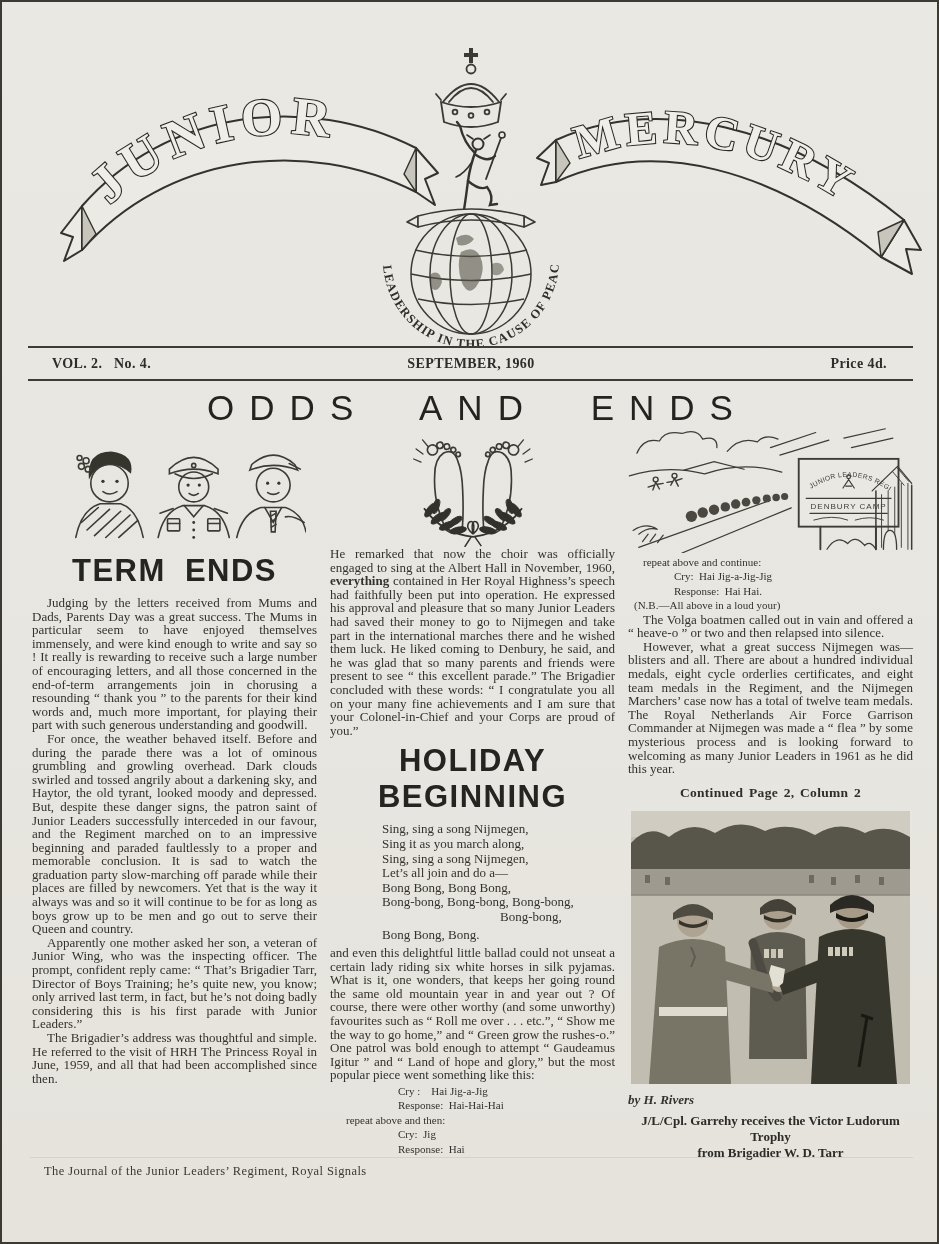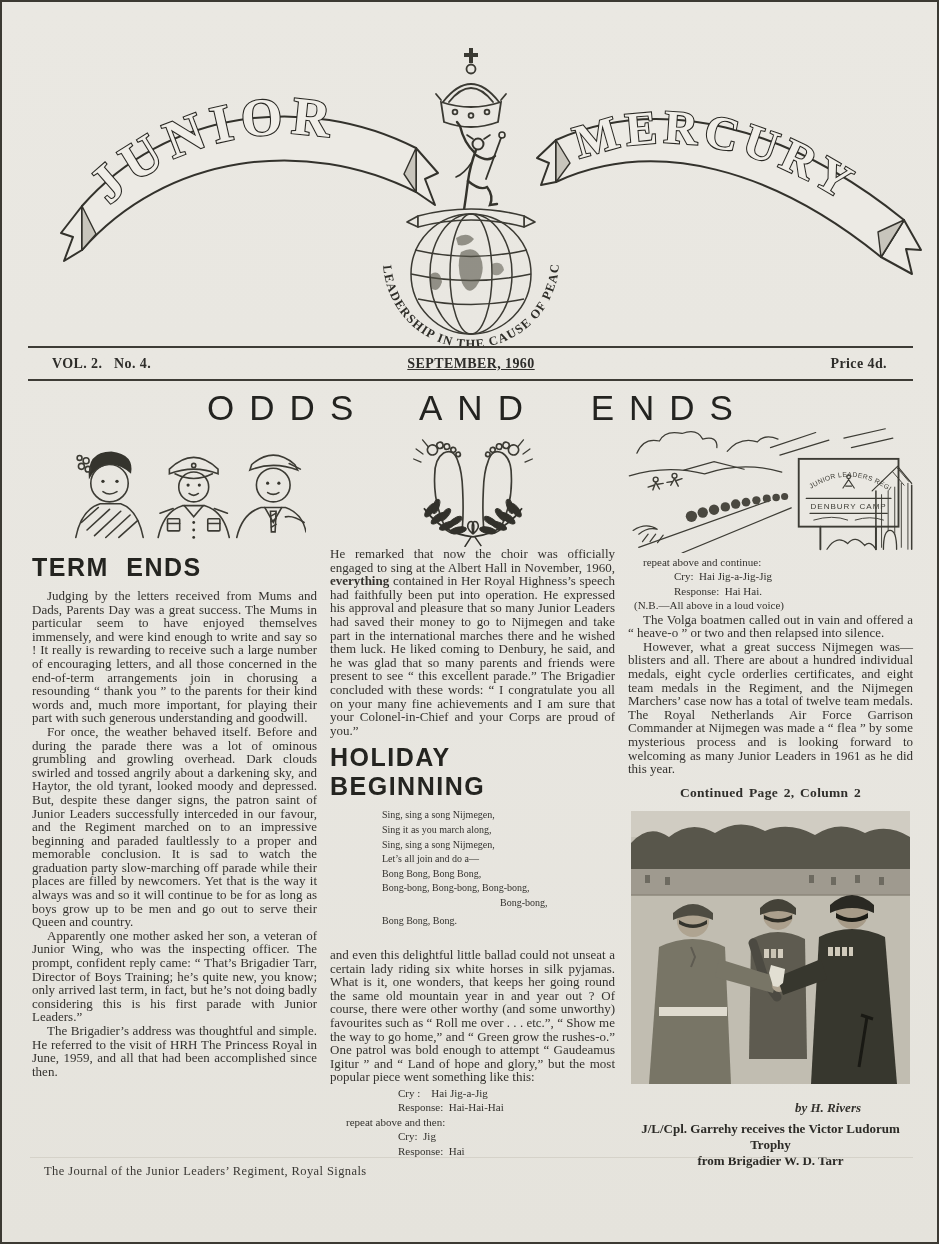--- a/index.html
+++ b/index.html
@@ -14,55 +14,55 @@
   .sv-junior{left:52px;top:52px;}
   .sv-emblem{left:362px;top:40px;}
   .sv-mercury{left:532px;top:58px;}
   
   .dateline{
     position:absolute;top:344px;left:26px;width:885px;height:31px;
     border-top:2px solid #3e3c36;border-bottom:2px solid #3e3c36;
     display:flex;align-items:center;font-weight:700;font-size:14px;letter-spacing:.4px;
   }
   .dateline .vol{padding-left:24px;white-space:pre;}
-  .dateline .date{position:absolute;left:1px;right:0;text-align:center;text-decoration:underline;}
+  .dateline .date{position:absolute;left:1px;right:0;text-align:center;}
   .dateline .price{margin-left:auto;padding-right:26px;}
   
   .headline{
     position:absolute;top:378px;left:0;width:100%;text-align:center;margin:8px;
     font-family:"Liberation Sans","DejaVu Sans",sans-serif;font-weight:400;
     font-size:35px;letter-spacing:15px;word-spacing:28px;color:#232320;
   }
   
   .columns{position:absolute;top:421px;left:30px;width:881px;display:flex;gap:13px;}
   .col{flex:1 1 0;min-width:0;}
   .illus{height:124px;display:flex;justify-content:center;align-items:flex-end;overflow:visible;}
   .col h2{
     font-family:"Liberation Sans","DejaVu Sans",sans-serif;font-weight:700;color:#242420;
-    font-size:25px;letter-spacing:1.5px;word-spacing:9px;margin:6px 0 7px;
+    font-size:31px;letter-spacing:1.5px;word-spacing:9px;text-align:center;margin:6px 0 7px;
   }
   .col p{margin:0;font-size:13px;line-height:13.6px;text-align:justify;text-indent:15px;color:#34322e;}
   .col p.noindent{text-indent:0;}
-  .poem{margin:5px 0 19px 52px;font-size:10px;line-height:14.6px;color:#34322e;}
+  .poem{margin:5px 0 3px 52px;font-size:13px;line-height:14.6px;color:#34322e;}
   .poem .ln{white-space:pre;}
   .poem .ln-indent{padding-left:118px;}
   .poem .ln-last{margin-top:4px;}
   .chant{font-size:11px;line-height:14.4px;color:#34322e;margin-top:2px;}
   .chant .cline{margin-left:68px;white-space:pre;}
   .chant .cnote{margin-left:16px;}
   .chant-r .cline{margin-left:46px;white-space:pre;}
   .chant-r .cintro{margin-left:15px;}
   .chant-r .cnb{margin-left:6px;white-space:pre;}
   .continued{
     text-align:center;font-weight:700;font-size:13.5px;
     margin:9px 0 10px;color:#2f2e2a;letter-spacing:.3px;word-spacing:2px;
   }
   figure{margin:0;}
   .photo-wrap svg{display:block;width:279px;height:273px;margin:0 auto;}
-  .credit{font-style:italic;font-weight:700;font-size:13px;text-align:right;padding-right:52px;margin-top:16px;color:#35332f;}
+  .credit{font-style:italic;font-weight:700;font-size:13px;padding-right:52px;margin-top:8px;color:#35332f;}
   .caption{font-weight:700;font-size:13px;line-height:16px;text-align:center;margin-top:5px;color:#2c2b27;}
   
   .footline{position:absolute;left:28px;top:1155px;width:883px;border-top:1px solid #c9c6bd;opacity:.6;}
   .footer{position:absolute;left:42px;top:1162px;font-size:12.5px;letter-spacing:.4px;color:#3a3834;}
   svg text{user-select:none;}
 </style>
 </head>
 <body>
 
 <div class="page">
@@ -327,21 +327,21 @@
             <path d="M268,74 v56 M275,70 v60 M282,66 v64 M289,62 v68 M296,62 v70" stroke-width="1"></path>
             <path d="M270,132 Q270,112 277,112 Q284,112 284,132" fill="#eae8e2" stroke-width="1.4"></path>
             <path d="M285,46 l12,14 M280,50 l12,14" stroke-width="1"></path>
           </g>
         </svg>
       </div>
       <div class="chant chant-r">
         <div class="cintro">repeat  above  and  continue:</div>
         <div class="cline">Cry:  Hai Jig-a-Jig-Jig</div>
         <div class="cline">Response:  Hai Hai.</div>
-        <div class="cnb">(N.B.—All above in a loud voice)</div>
+        <div class="cnb">(N.B.—All above in a loud your)</div>
       </div>
       <p>The Volga boatmen called out in vain and offered a “ heave-o ” or two and then relapsed  into  silence.</p>
       <p>However, what a great success Nijmegen was—blisters and all.  There are about a hundred individual medals, eight cycle orderlies certificates, and eight team medals in the Regiment, and the Nijmegen Marchers’ case now has a total of twelve team medals. The Royal Netherlands Air Force Garrison Commander at Nijmegen was made a “ flea ” by some mysterious process and is looking forward to welcoming as many Junior Leaders in 1961 as he did this year.</p>
       <div class="continued">Continued Page 2, Column 2</div>
       <figure class="photo-wrap">
         <svg viewBox="0 0 279 273">
           <rect width="279" height="273" fill="#c9c5ba"></rect>
           <rect width="279" height="26" fill="#d6d2c8"></rect>
           <path d="M0,32 Q18,12 38,26 Q60,8 84,22 Q108,6 134,20 Q158,10 184,24 Q208,8 234,22 Q256,12 279,26 L279,60 L0,60 Z" fill="#57544a"></path>
           <rect y="58" width="279" height="26" fill="#a29d92"></rect>

